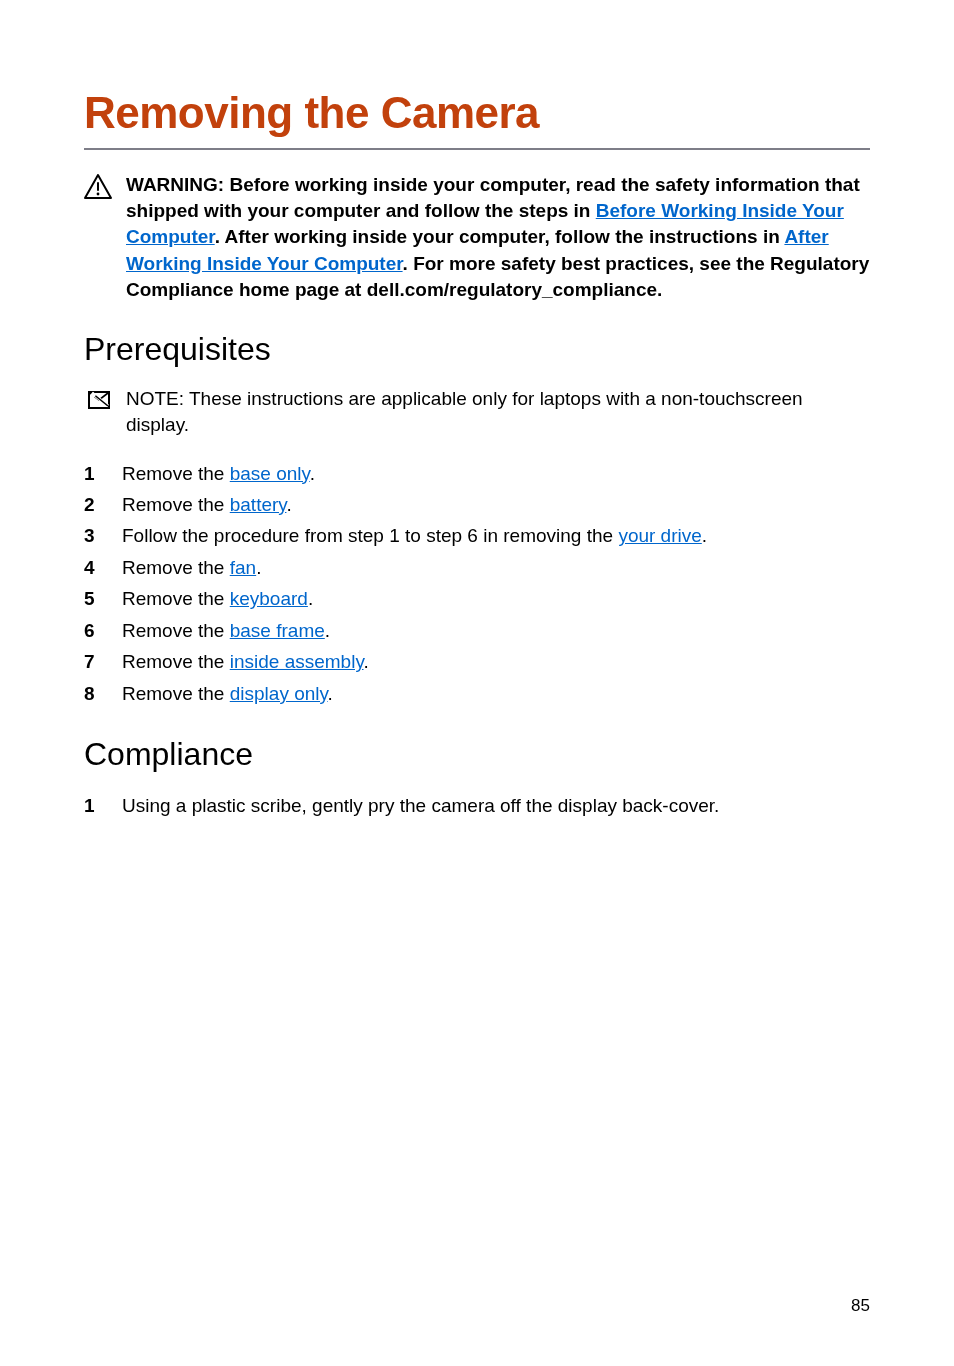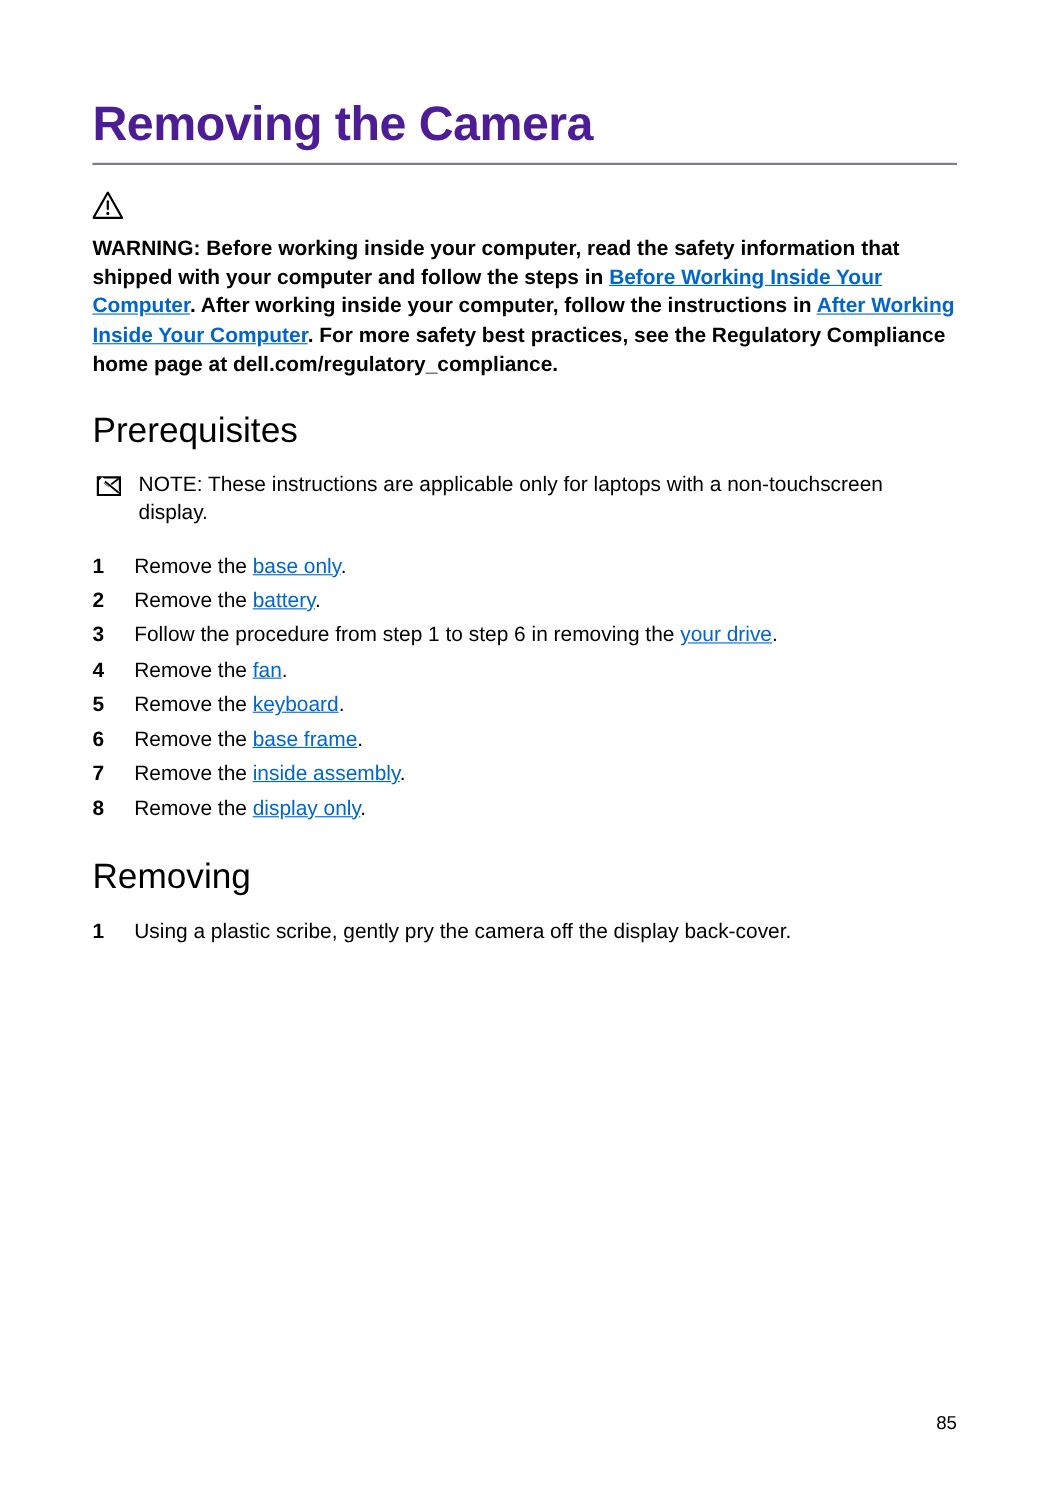--- a/index.html
+++ b/index.html
@@ -9,33 +9,32 @@
     background: #fff;
     color: #000;
     position: relative;
     padding: 88px 84px 0 84px;
   }
   .title {
     font-size: 44px;
     font-weight: 700;
     letter-spacing: -0.5px;
     margin-bottom: 10px;
-    color: #4c1d95;
+    color: #c2410c;
   }
   .title-rule {
     border: none;
     border-top: 2px solid #7e7e88;
     margin-bottom: 22px;
   }
   .callout {
     display: flex;
     align-items: flex-start;
     gap: 14px;
     margin-bottom: 28px;
-    flex-direction: column;
   }
   .callout-icon {
     flex: 0 0 auto;
     width: 28px;
     height: 26px;
     margin-top: 2px;
   }
   .callout-text {
     font-size: 19px;
     line-height: 1.38;
@@ -91,21 +90,21 @@
     top: 0;
     font-weight: 700;
     color: #000;
   }
   a.link {
     color: #0066cc;
     text-decoration: underline;
   }
   .page-num {
     position: absolute;
-    bottom: 62px;
+    bottom: 50px;
     right: 84px;
     font-size: 17px;
     color: #000;
   }
 </style>
 </head>
 <body>
 
 <h1 class="title">Removing the Camera</h1>
 <hr class="title-rule">
@@ -141,19 +140,19 @@
   <li><span>Remove the </span><a href="#" class="link">base only</a><span>.</span></li>
   <li><span>Remove the </span><a href="#" class="link">battery</a><span>.</span></li>
   <li><span>Follow the procedure from step 1 to step 6 in removing the </span><a href="#" class="link">your drive</a><span>.</span></li>
   <li><span>Remove the </span><a href="#" class="link">fan</a><span>.</span></li>
   <li><span>Remove the </span><a href="#" class="link">keyboard</a><span>.</span></li>
   <li><span>Remove the </span><a href="#" class="link">base frame</a><span>.</span></li>
   <li><span>Remove the </span><a href="#" class="link">inside assembly</a><span>.</span></li>
   <li><span>Remove the </span><a href="#" class="link">display only</a><span>.</span></li>
 </ol>
 
-<h2 class="h2">Removing</h2>
+<h2 class="h2">Compliance</h2>
 
 <ol class="steps">
   <li><span>Using a plastic scribe, gently pry the camera off the display back-cover.</span></li>
 </ol>
 
 <div class="page-num">85</div>
 
 </body></html>

